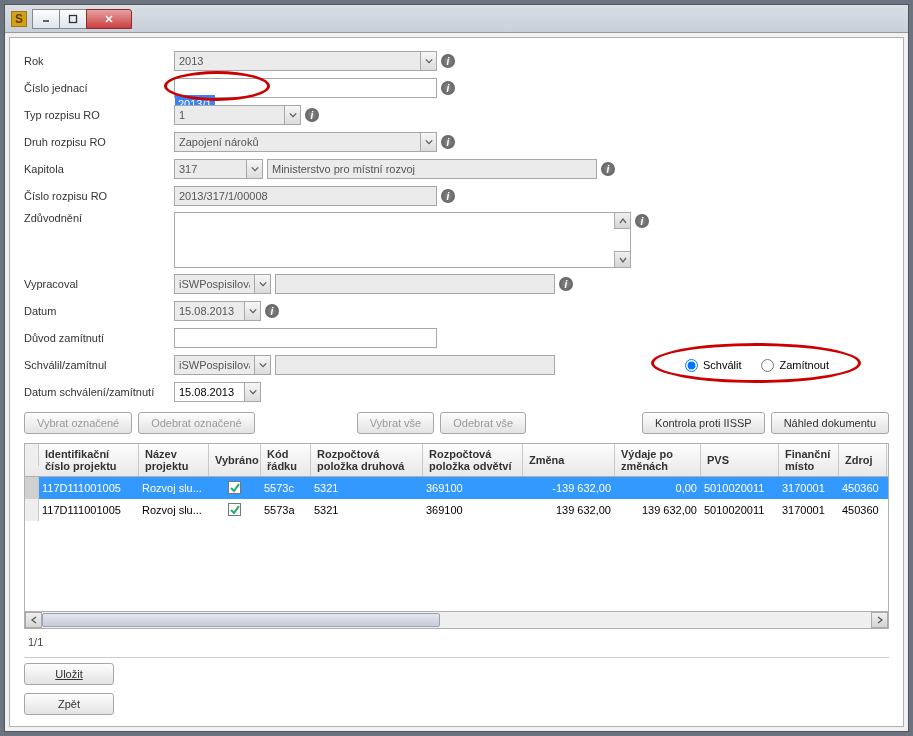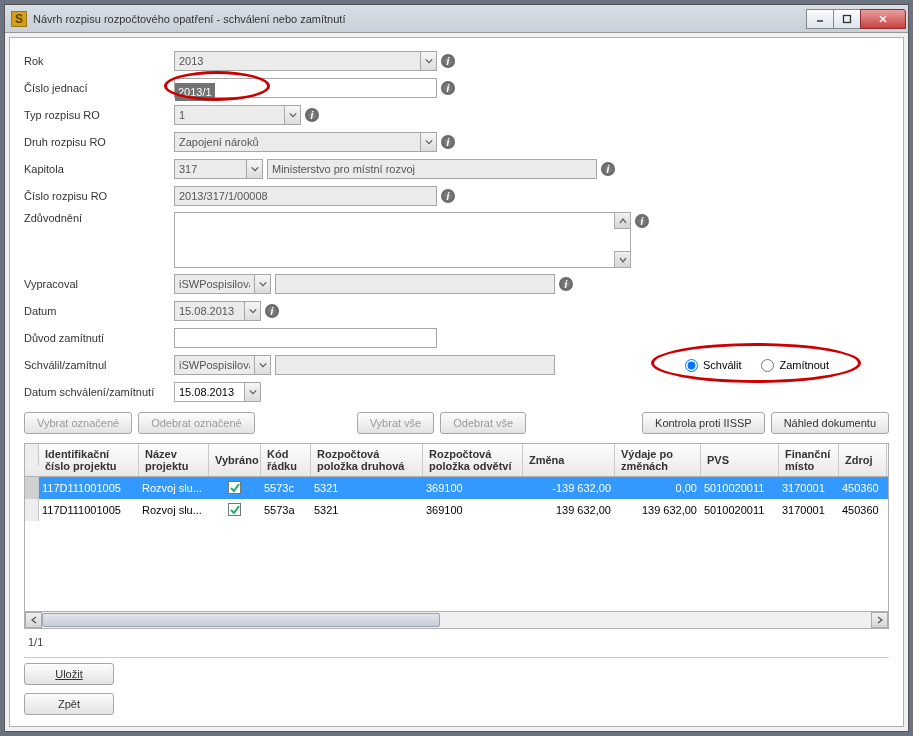--- a/index.html
+++ b/index.html
@@ -82,21 +82,20 @@
 .c-fin   { width: 60px;  min-width: 60px; }
 .c-src   { width: 48px;  min-width: 48px; }
 </style>
 </head>
 <body>
 
 <div class="window">
 
   <div class="titlebar">
     <span class="app-icon"></span>
-    <span class="title-text">Návrh rozpisu rozpočtového opatření - schválení nebo zamítnutí</span>
     <div class="win-btns">
       <div class="win-btn">
           <svg viewBox="0 0 10 10">
             <line x1="2" y1="7" x2="8" y2="7" stroke="#333" stroke-width="1.5"></line>
           </svg>
         </div>
       <div class="win-btn">
           <svg viewBox="0 0 10 10">
             <rect x="1.5" y="1.5" width="7" height="7" fill="none" stroke="#333" stroke-width="1.3"></rect>
           </svg>
@@ -124,21 +123,21 @@
             </span>
           </div>
         <span class="info-icon">i</span>
       </div>
     </div>
 
     <div class="form-row" style="position:relative">
       <span class="label">Číslo jednací</span>
       <div class="field">
         <input class="txt white" style="width: 263px; padding: 0px;" readonly="">
-        <span style="position:absolute; left:1px; top:5px; height:18px; line-height:18px; padding:0 3px; background:#737373; color:#fff">2013/1</span>
+        <span style="position:absolute; left:1px; top:17px; height:18px; line-height:18px; padding:0 3px; background:#3b82f6; color:#fff">2013/1</span>
         <span class="info-icon">i</span>
       </div>
       <div class="marker-oval" style="left:140px; top:-6px; width:106px; height:30px"></div>
     </div>
 
     <div class="form-row">
       <span class="label">Typ rozpisu RO</span>
       <div class="field">
         <div class="drop">
             <input class="txt" style="width: 110px;" readonly="" value="1">

